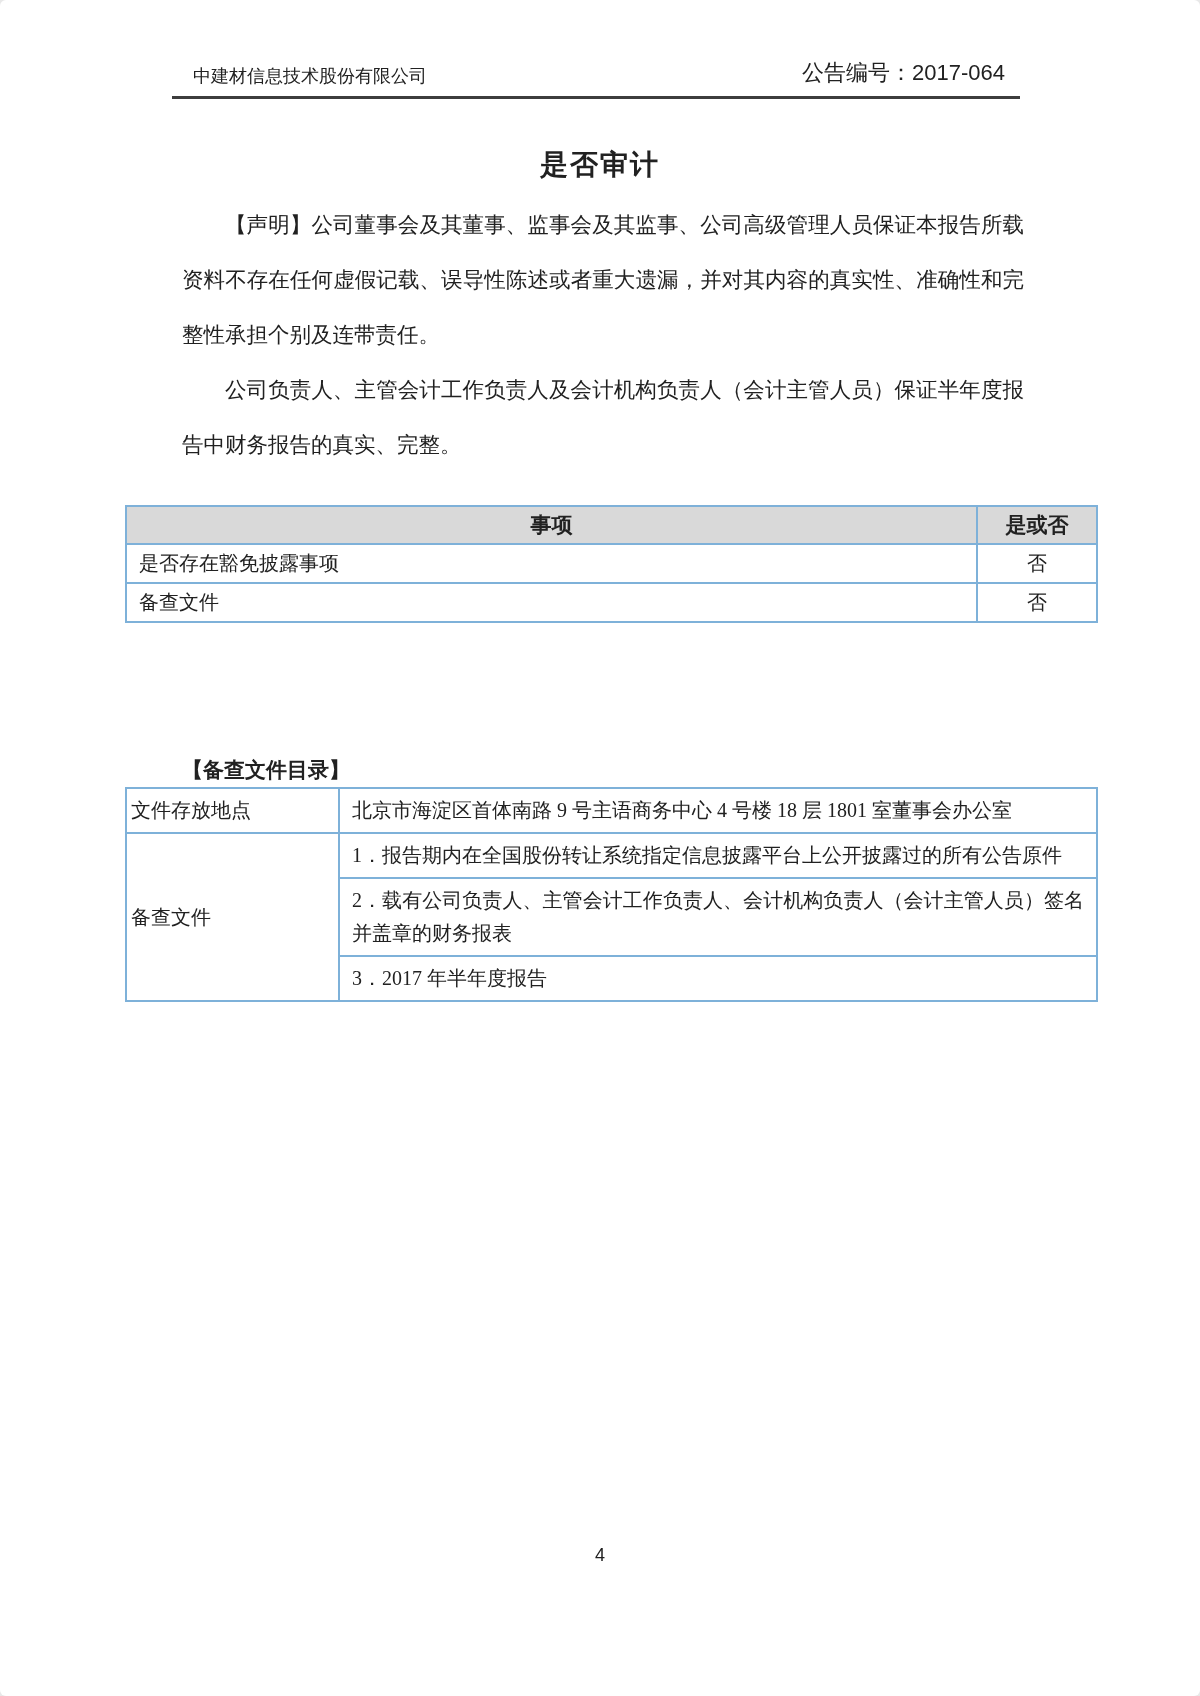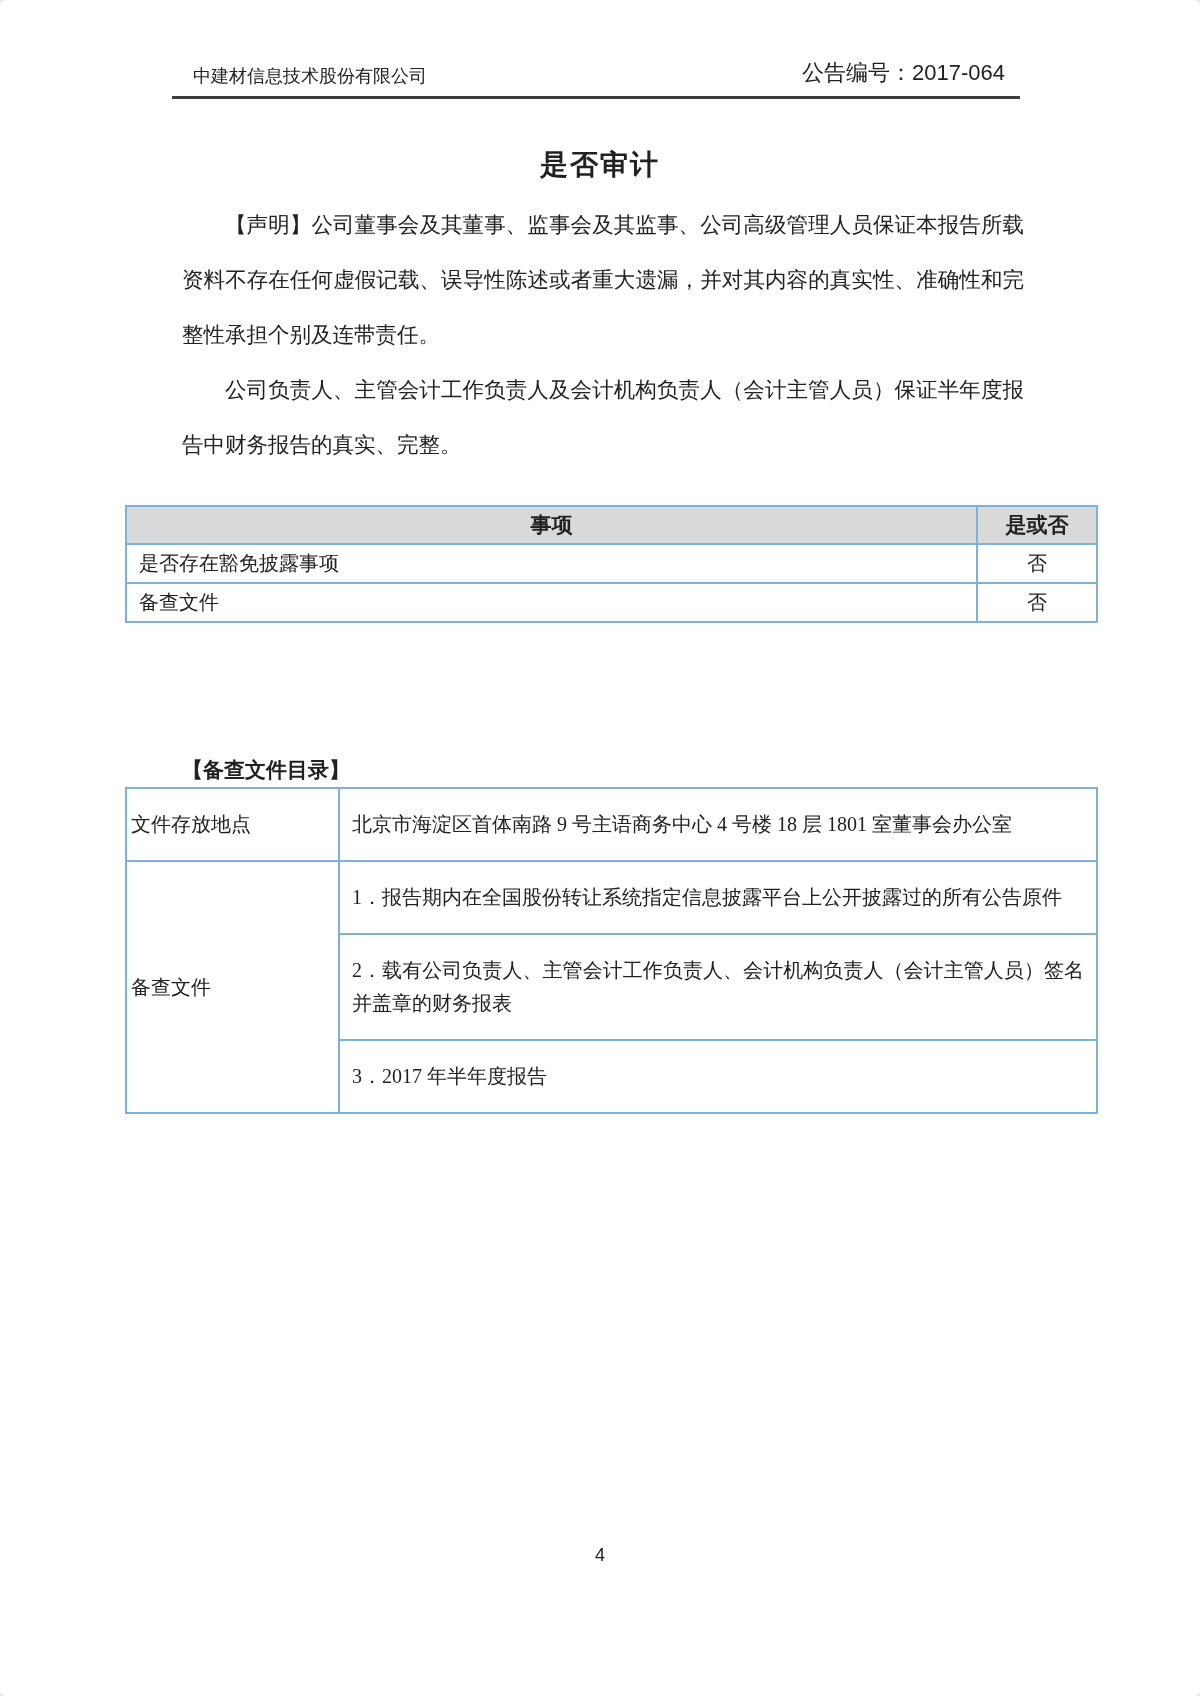--- a/index.html
+++ b/index.html
@@ -62,21 +62,21 @@
     padding:3px 12px;line-height:31px;vertical-align:middle;
   }
   .matters-table td.item{text-align:justify;}
   .matters-table td.answer{text-align:center;}
   .docs-heading{
     position:absolute;top:756px;left:182px;
     font-size:21px;font-weight:bold;
   }
   .documents-table{top:787px;}
   .documents-table td{
-    padding:19px 12px;line-height:33px;vertical-align:middle;
+    padding:5px 12px;line-height:33px;vertical-align:middle;
   }
   .documents-table td.label{padding:3px 4px;}
   .documents-table td.value{text-align:justify;}
   
   .page-number{
     position:absolute;top:1545px;left:0;width:1200px;
     text-align:center;font-size:18px;
     font-family:"Liberation Sans","DejaVu Sans",sans-serif;
   }
 </style>

